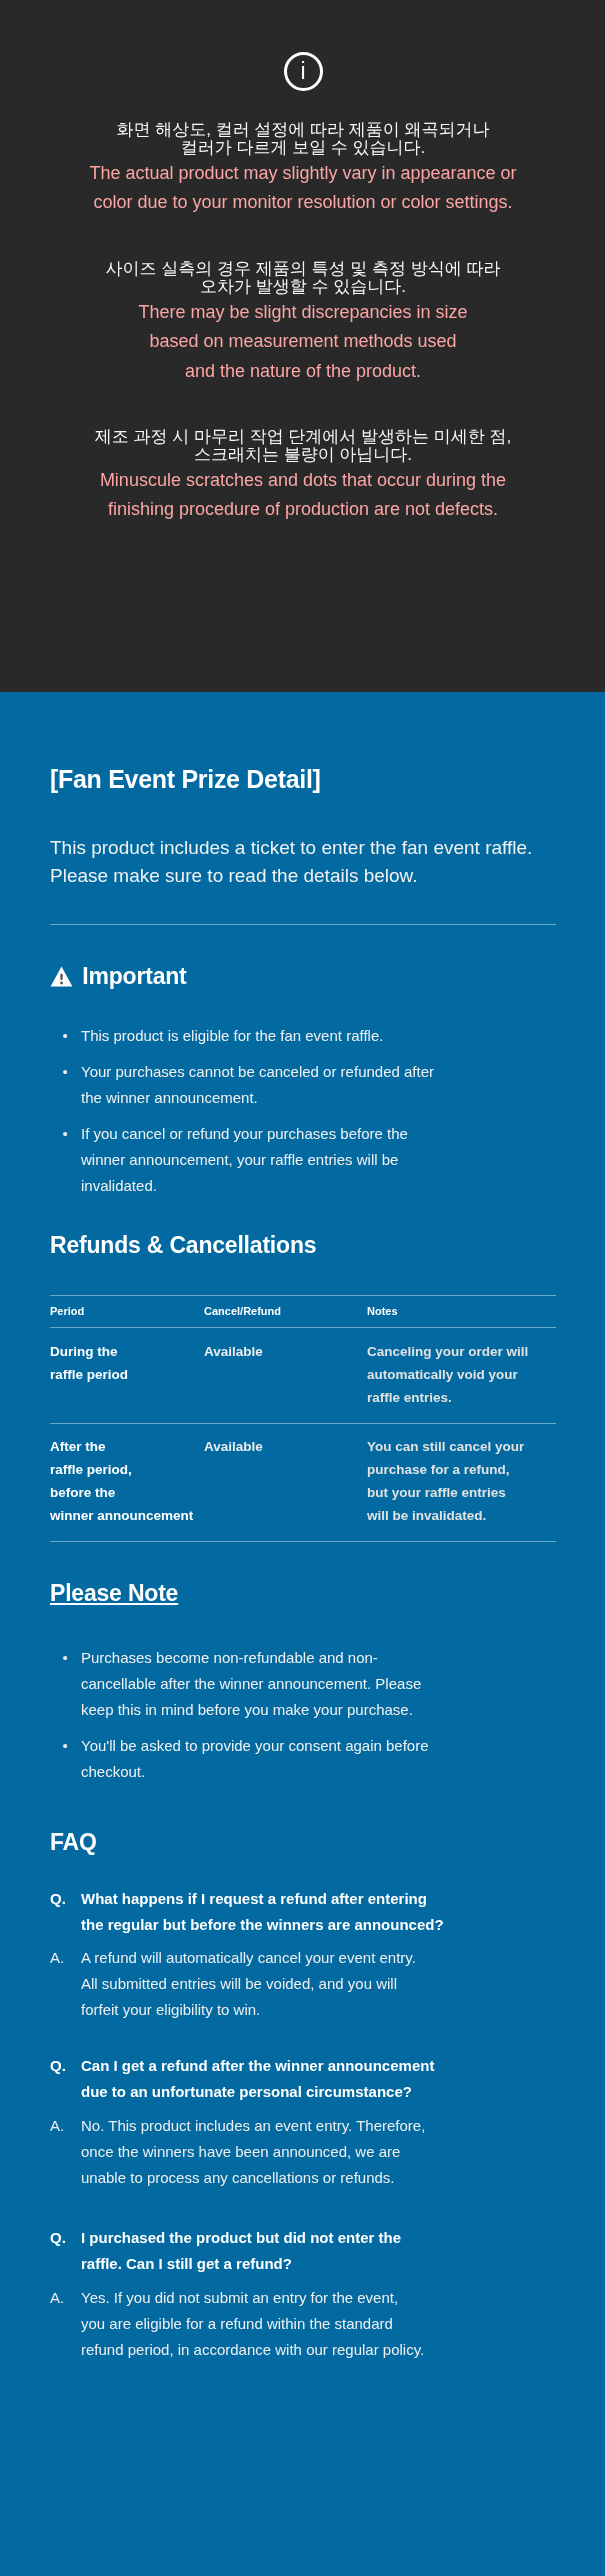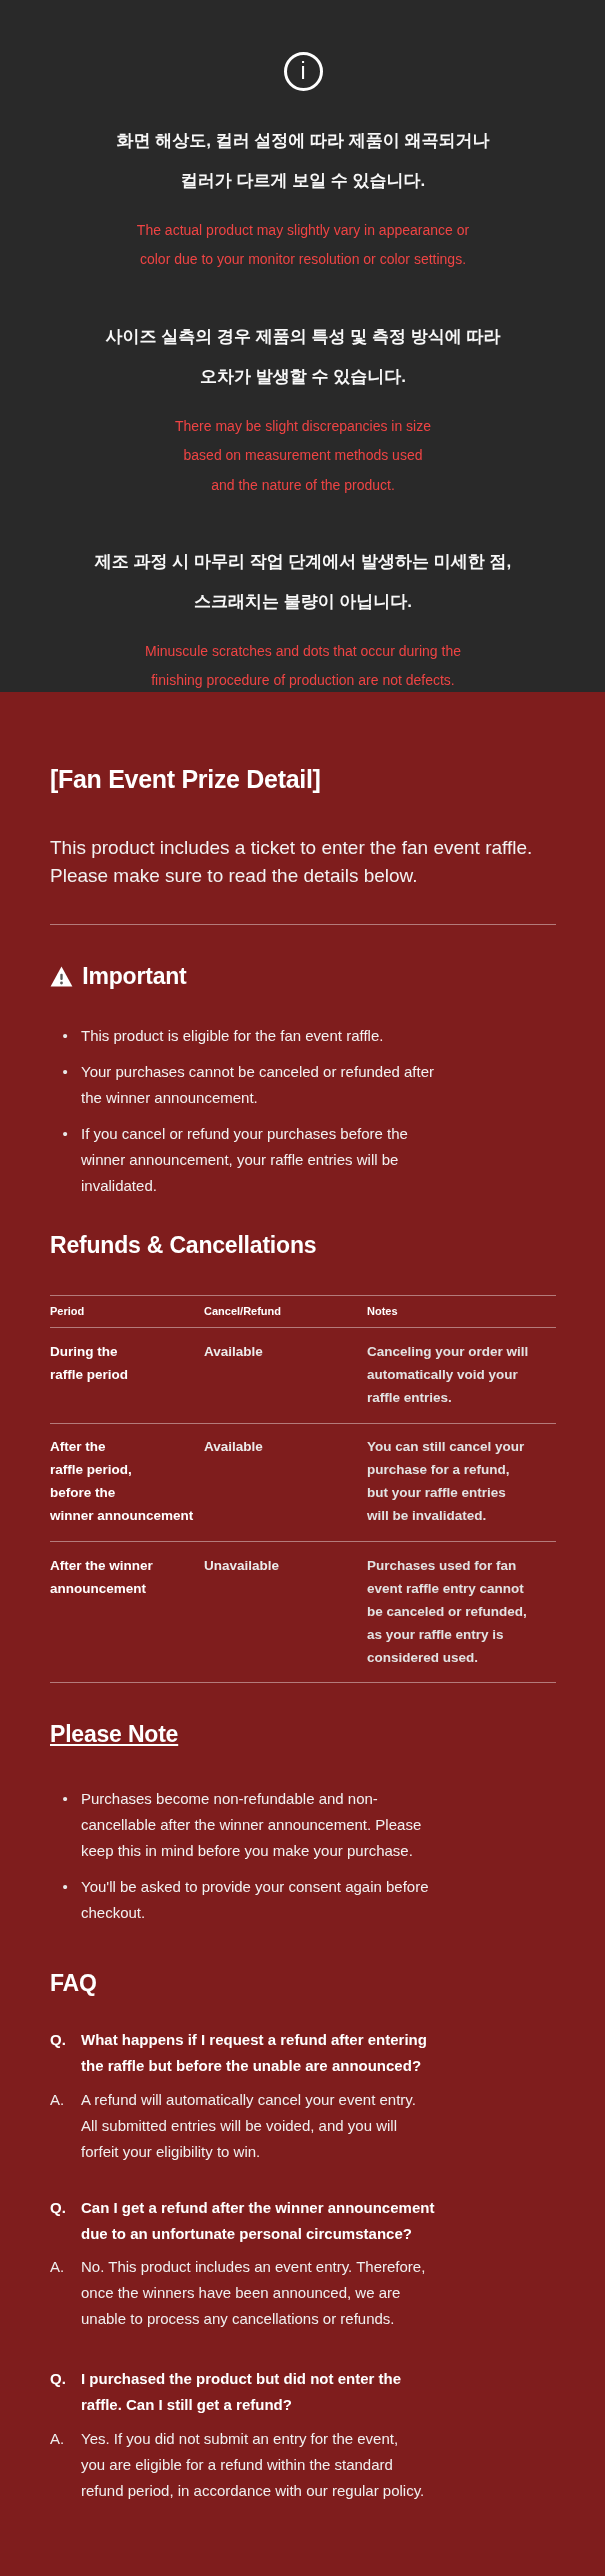--- a/index.html
+++ b/index.html
@@ -29,35 +29,35 @@
     display: flex; align-items: center; justify-content: center;
     color: #ffffff;
     font-size: 23px;
     line-height: 1;
     font-weight: 400;
   }
   .dark-ko {
     margin: 42px 17px 0;
     color: #f8f8f8;
     font-size: 17px;
-    line-height: 40px;
-    font-weight: 700;
+    line-height: 18px;
+    font-weight: 400;
   }
   .dark-ko.first { margin-top: 30px; }
   .dark-en {
-    margin: 15px 17px 0;
-    color: #ef4444;
-    font-size: 14px;
+    margin: 2px 17px 0;
+    color: #fca5a5;
+    font-size: 18px;
     line-height: 29.4px;
     font-weight: 400;
   }
 
   
   .section-gray {
-    background: #7f1d1d;
+    background: #0369a1;
     height: 1884px;
     box-sizing: border-box;
     padding: 71px 50px 0;
     overflow: hidden;
     color: #f5f5f5;
   }
   .page-title {
     margin: 0;
     color: #ffffff;
     font-size: 25px;
@@ -248,30 +248,20 @@
         <td class="c-period lines">After the
 raffle period,
 before the
 winner announcement</td>
         <td class="c-cancel">Available</td>
         <td class="c-notes lines">You can still cancel your
 purchase for a refund,
 but your raffle entries
 will be invalidated.</td>
       </tr>
-      <tr>
-        <td class="c-period lines">After the winner
-announcement</td>
-        <td class="c-cancel">Unavailable</td>
-        <td class="c-notes lines">Purchases used for fan
-event raffle entry cannot
-be canceled or refunded,
-as your raffle entry is
-considered used.</td>
-      </tr>
     </tbody>
   </table>
 
   <h2 class="h2 note">Please Note</h2>
 
   <ul class="bullets note-list">
     <li>
       <span class="marker">•</span>
       <span class="lines">Purchases become non-refundable and non-
 cancellable after the winner announcement. Please
@@ -283,21 +273,21 @@
 checkout.</span>
     </li>
   </ul>
 
   <h2 class="h2 faq">FAQ</h2>
 
   <div class="faq-item">
     <div class="qa-row qa-q">
       <span class="qa-marker">Q.</span>
       <span class="lines">What happens if I request a refund after entering
-the raffle but before the unable are announced?</span>
+the regular but before the winners are announced?</span>
     </div>
     <div class="qa-row qa-a">
       <span class="qa-marker">A.</span>
       <span class="lines">A refund will automatically cancel your event entry.
 All submitted entries will be voided, and you will
 forfeit your eligibility to win.</span>
     </div>
   </div>
 
   <div class="faq-item gap2">

